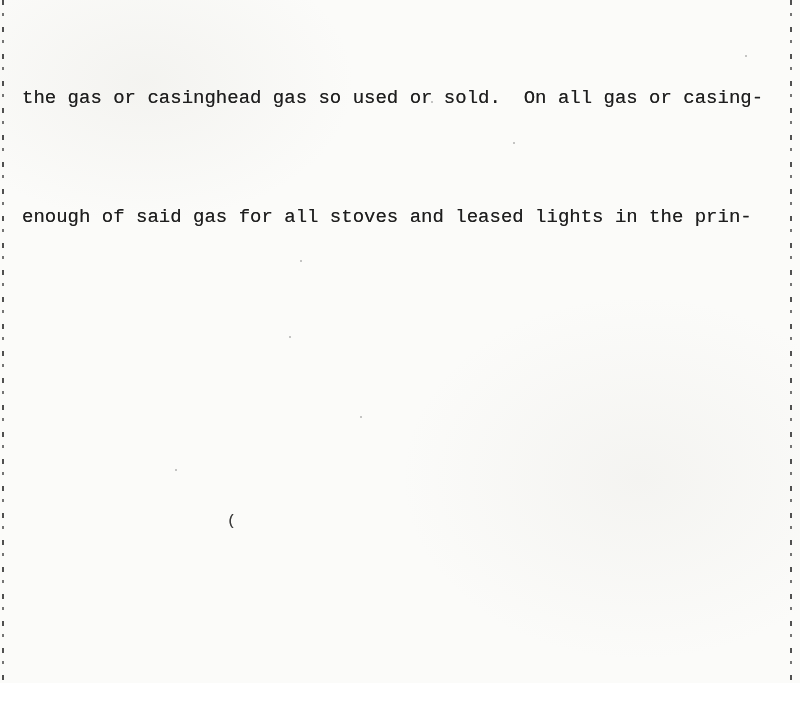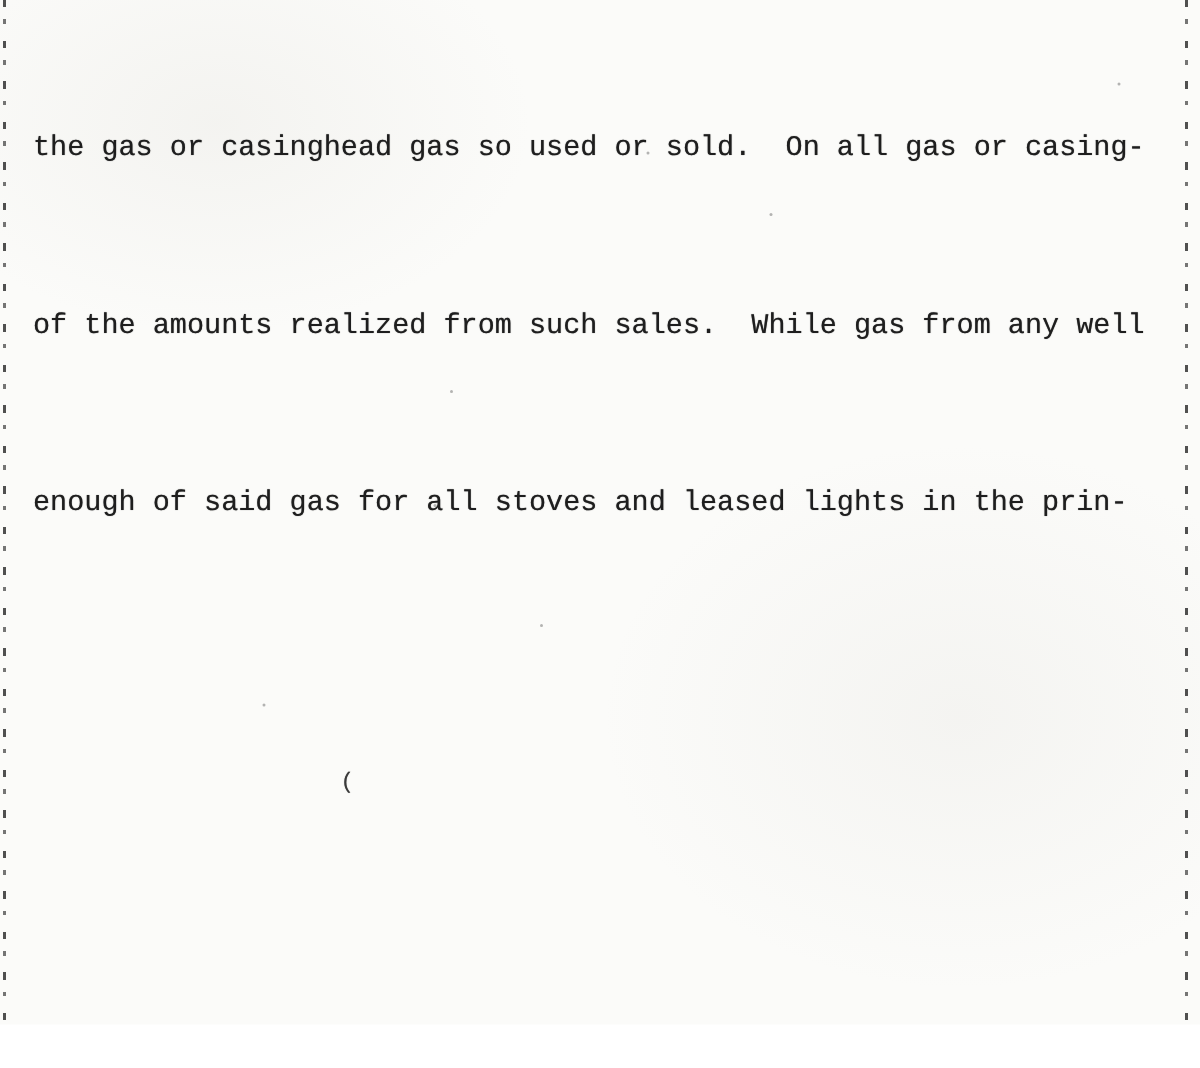--- a/index.html
+++ b/index.html
@@ -62,21 +62,20 @@
 </head>
 <body>
 
 <div class="page">
 
   <div class="edge-line edge-left"></div>
   <div class="edge-line edge-right"></div>
 
   <div class="doc">
     <div class="text-line">the gas or casinghead gas so used or sold.  On all gas or casing-</div>
-    <div class="text-line">of the amounts realized from such sales.  While gas from any well</div>
     <div class="text-line">enough of said gas for all stoves and leased lights in the prin-</div>
     
     
     
     
     
     
     
     
     

